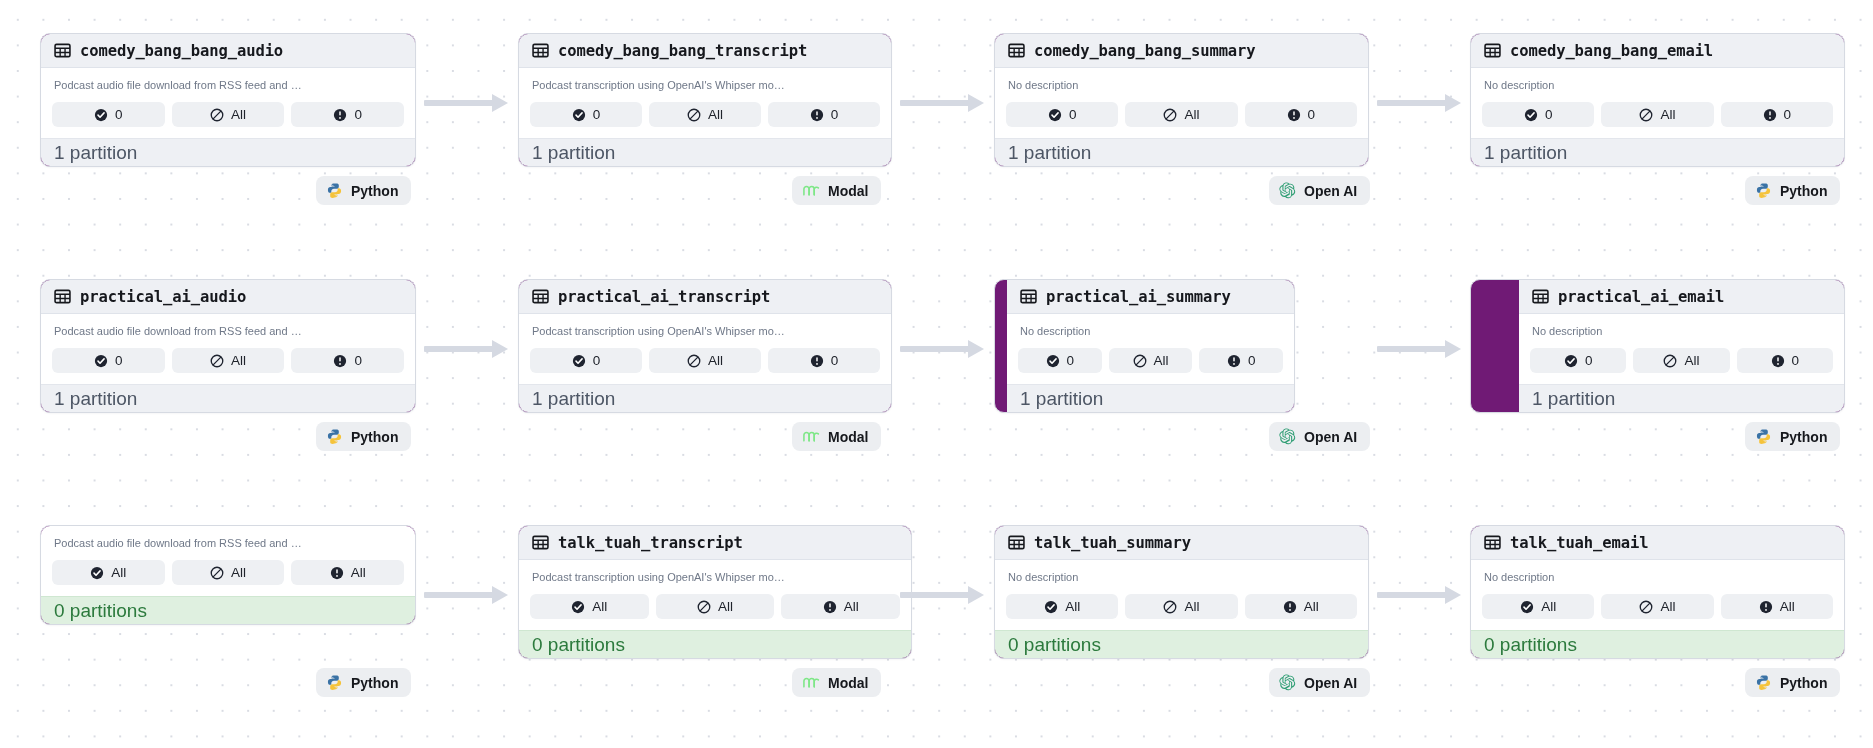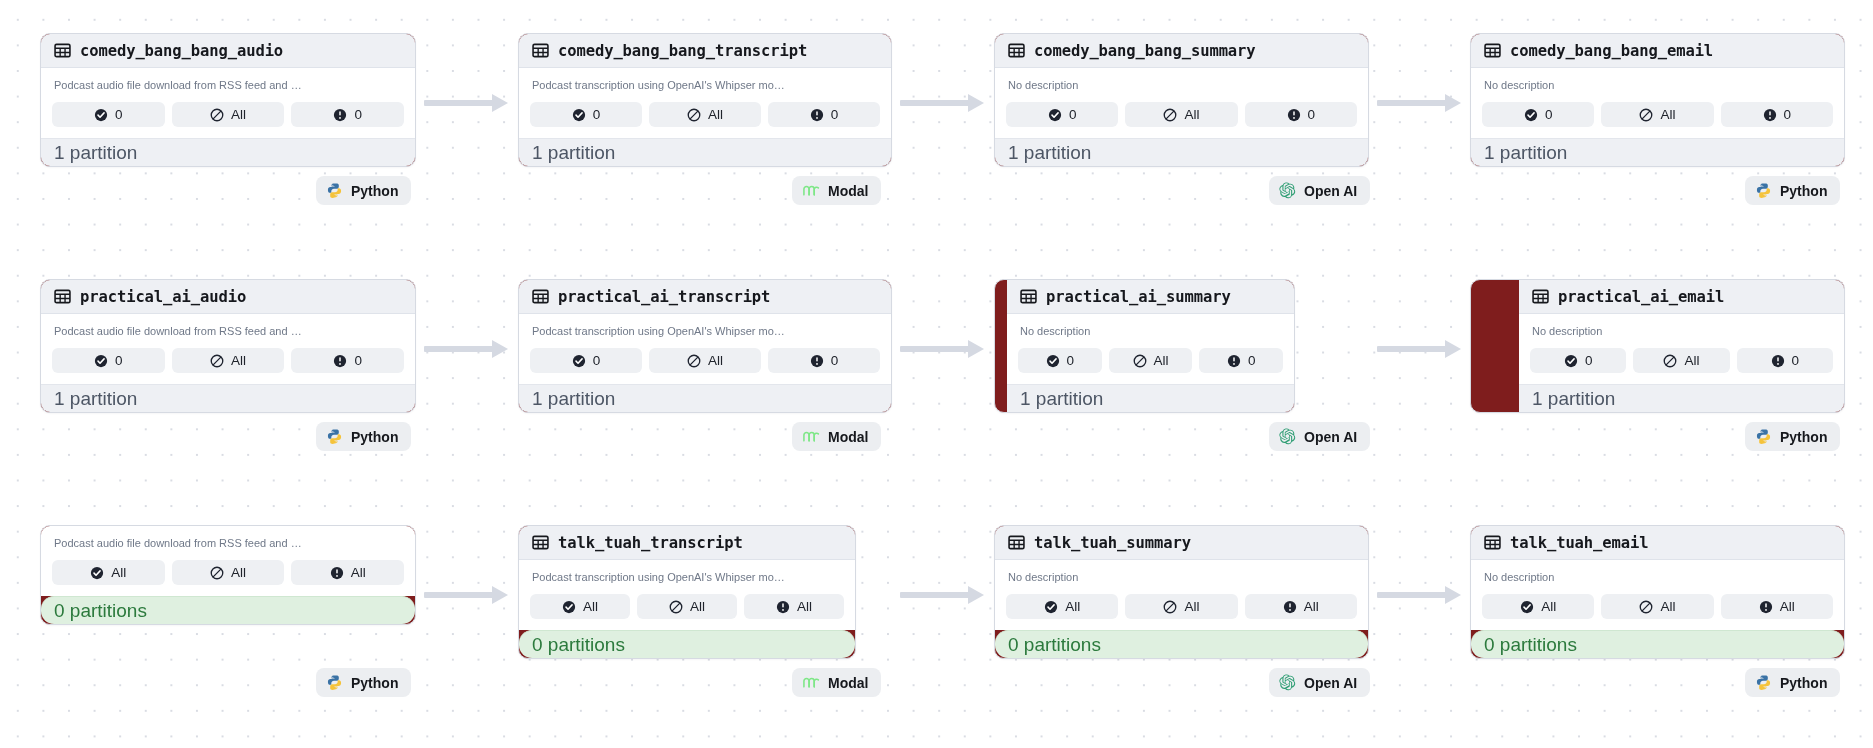--- a/index.html
+++ b/index.html
@@ -43,21 +43,21 @@
     top: 0;
     width: 0; height: 0;
     border-top: 9px solid transparent;
     border-bottom: 9px solid transparent;
     border-left: 16px solid #d5d9e2;
   }
 
   
   .node {
     position: absolute;
-    background: #7f1d1d;
+    background: #701a75;
     border: 1.5px solid #d6dae2;
     border-radius: 10px;
     overflow: hidden;
     box-shadow: 0 1px 2px rgba(16,24,40,0.04);
   }
 
   .node-header {
     display: flex;
     align-items: center;
     gap: 9px;
@@ -122,21 +122,20 @@
     padding: 0 13px;
     background: #eef0f4;
     border-top: 1px solid #e3e6ec;
     font-size: 19px;
     color: #4d5665;
   }
   .node.green .node-footer {
     background: #dff0e0;
     border-top-color: #cfe7d1;
     color: #2c7a3d;
-    border-radius: 13px;
   }
 
   
   .badge {
     position: absolute;
     height: 29px;
     display: inline-flex;
     align-items: center;
     gap: 8px;
     padding: 0 13px 0 10px;
@@ -587,21 +586,21 @@
       </div>
       <div class="node-footer">0 partitions</div>
     </div>
     <div class="badge" style="top: 668px; left: 316px;">
       <svg width="17" height="17" viewBox="0 0 32 32">
         <path d="M15.9 3c-3 0-5.4.6-5.4 3.1v2.6h5.6v.9H8.2c-2.6 0-4.6 1.6-4.6 5.3s1.6 5.4 4.2 5.4h2.2v-2.9c0-2.6 2.3-4.6 4.9-4.6h5.3c2.2 0 3.9-1.8 3.9-4V6.1C24.1 4 22.3 3 19.6 3zm-3 2.1c.6 0 1 .5 1 1.1s-.4 1.1-1 1.1-1-.5-1-1.1.4-1.1 1-1.1z" fill="#3a72a5"></path>
         <path d="M16.1 29c3 0 5.4-.6 5.4-3.1v-2.6h-5.6v-.9h7.9c2.6 0 4.6-1.6 4.6-5.3s-1.6-5.4-4.2-5.4h-2.2v2.9c0 2.6-2.3 4.6-4.9 4.6h-5.3c-2.2 0-3.9 1.8-3.9 4v3.7c0 2.1 1.8 3.1 4.5 3.1zm3-2.1c-.6 0-1-.5-1-1.1s.4-1.1 1-1.1 1 .5 1 1.1-.4 1.1-1 1.1z" fill="#f5c33b"></path>
       </svg>
       <span>Python</span>
     </div>
-    <div class="node green" style="left: 518px; top: 525px; width: 338px;">
+    <div class="node green" style="left: 518px; top: 525px; width: 394px;">
       <div class="node-header">
         <svg class="table-icon" viewBox="0 0 16 16">
           <rect x="1" y="2.2" width="14" height="11.6" rx="1.4" fill="none" stroke="#16181d" stroke-width="1.5"></rect>
           <line x1="1" y1="5.9" x2="15" y2="5.9" stroke="#16181d" stroke-width="1.5"></line>
           <line x1="1" y1="9.9" x2="15" y2="9.9" stroke="#16181d" stroke-width="1.3"></line>
           <line x1="5.8" y1="5.9" x2="5.8" y2="13.8" stroke="#16181d" stroke-width="1.3"></line>
           <line x1="10.4" y1="5.9" x2="10.4" y2="13.8" stroke="#16181d" stroke-width="1.3"></line>
         </svg>
         <span class="node-title">talk_tuah_transcript</span>
       </div>

